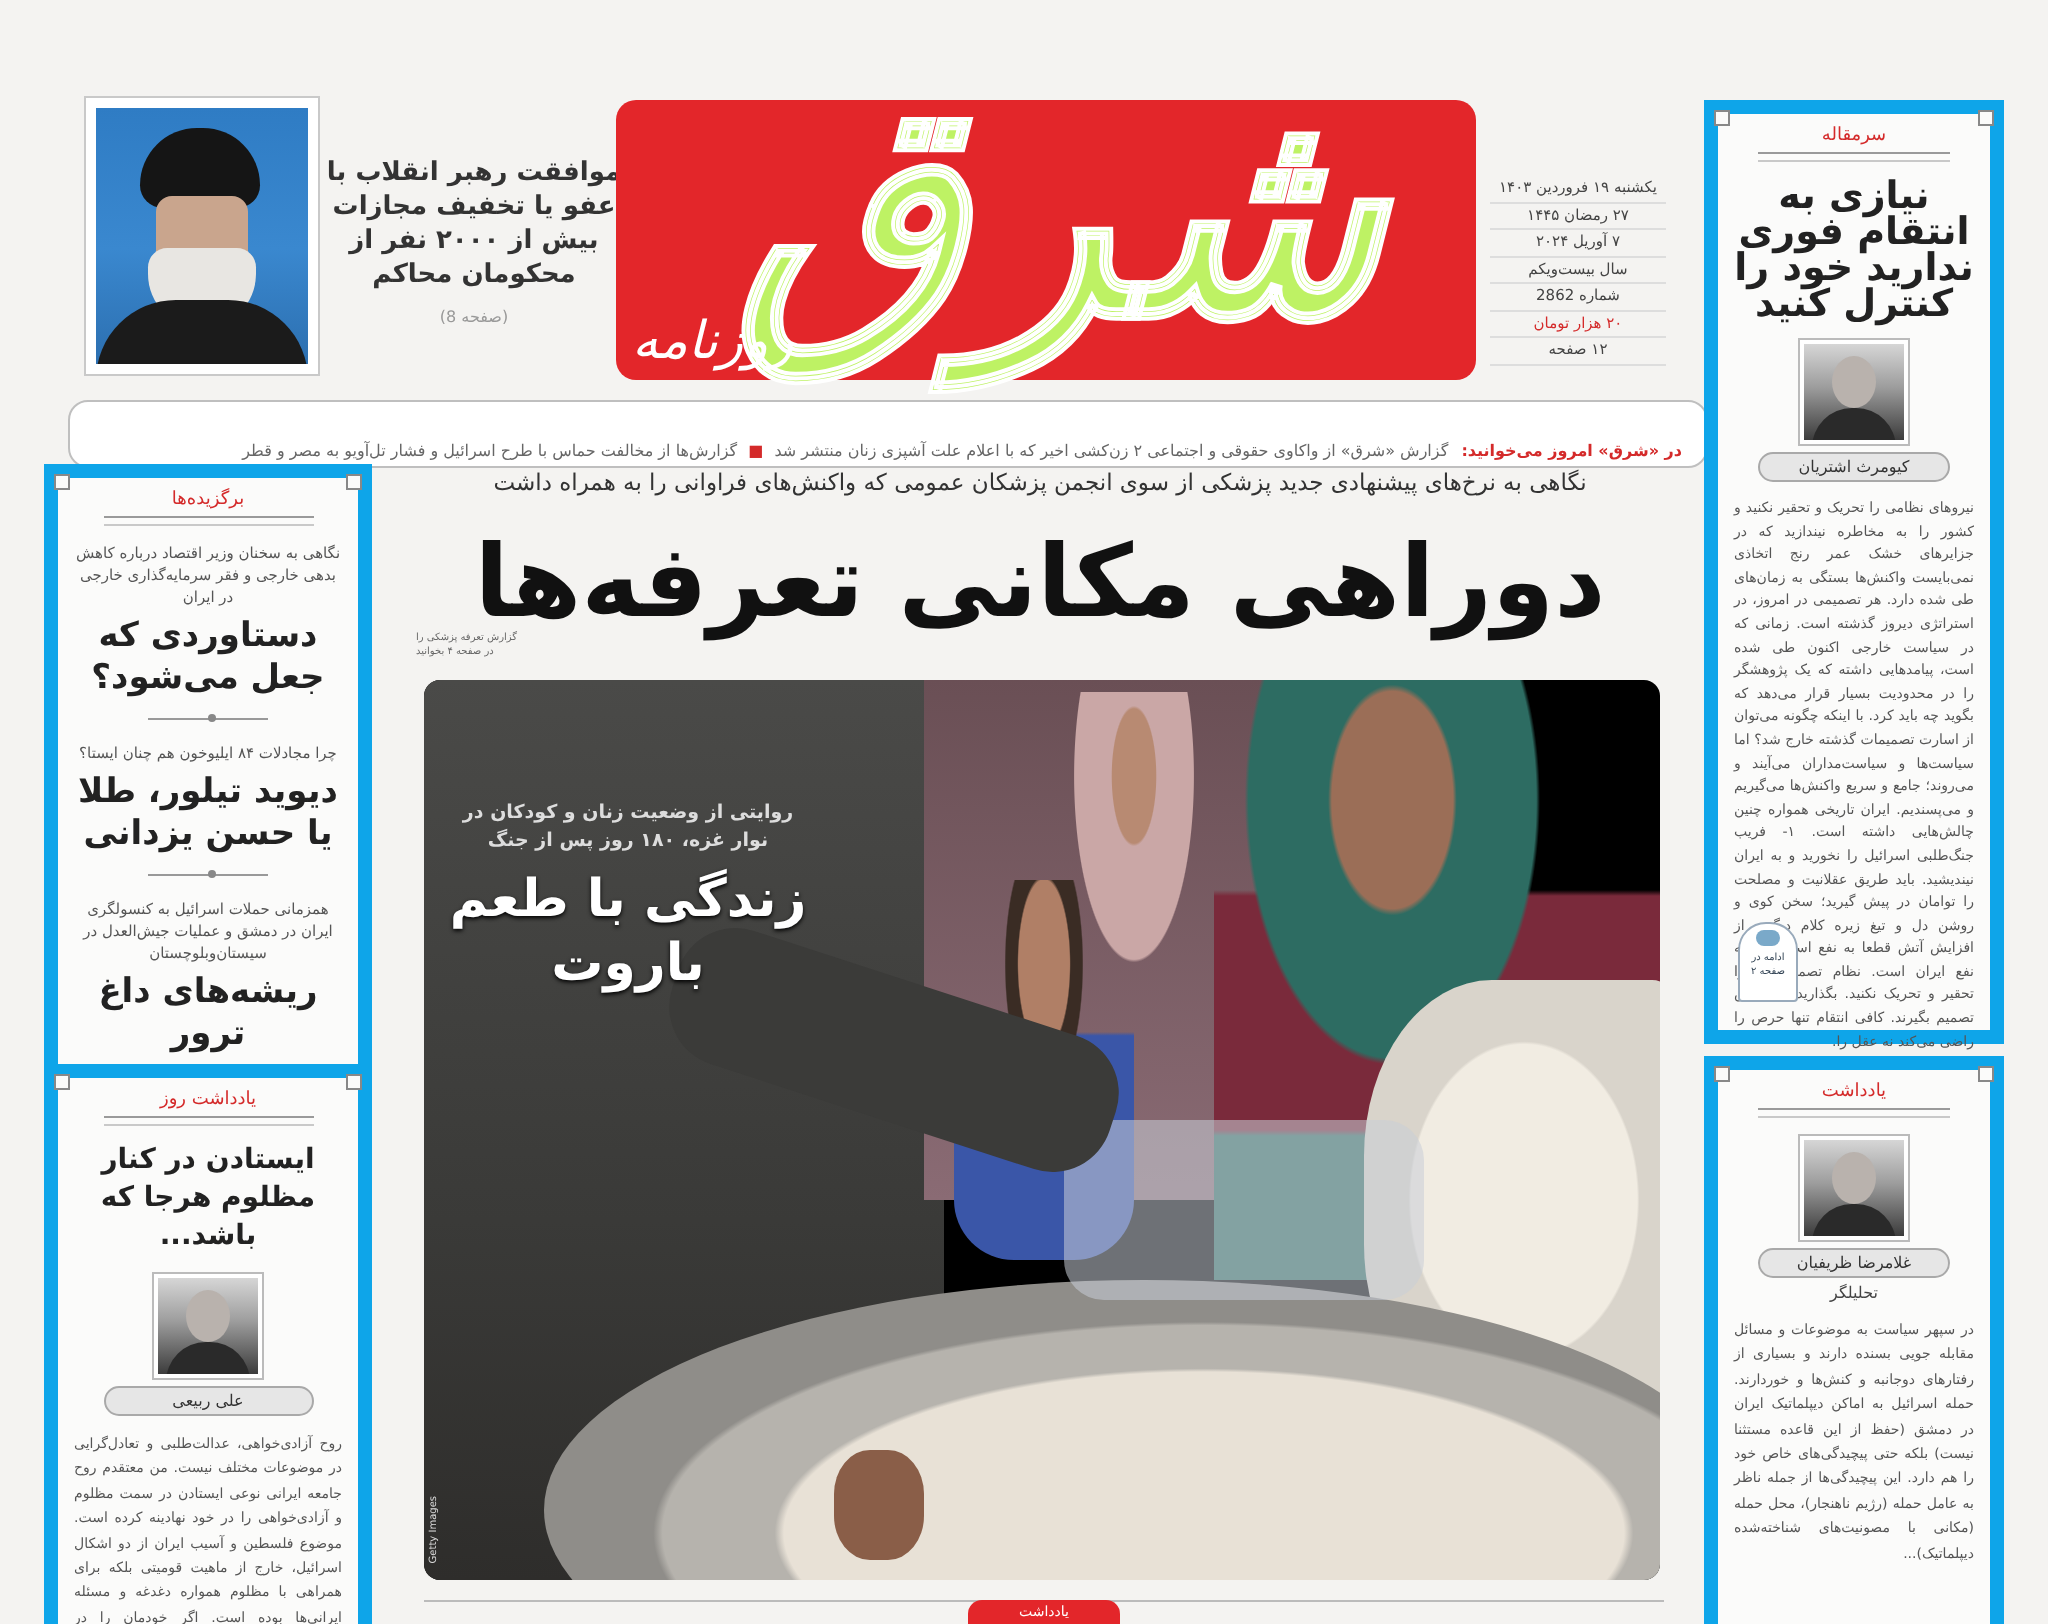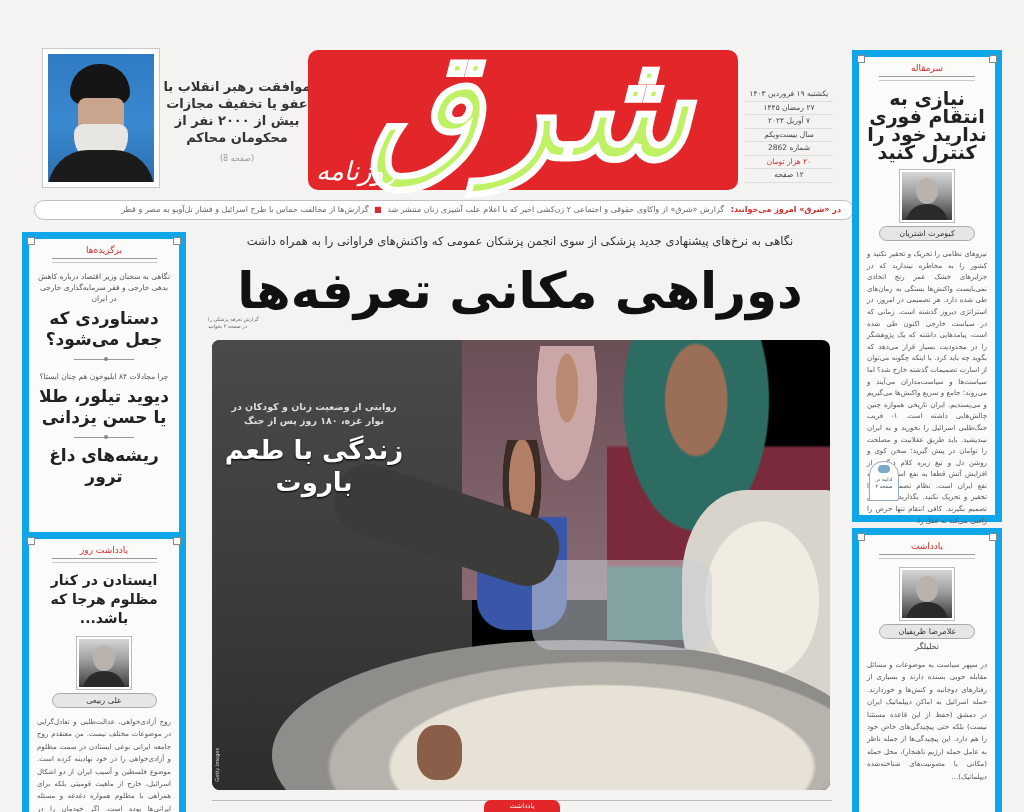--- a/index.html
+++ b/index.html
@@ -21,21 +21,21 @@
 
   .logo-box { left: 308px; top: 50px; width: 430px; height: 140px; background: #e3262a; border-radius: 10px; overflow: visible; }
   .logo-main { position: absolute; left: 0; top: -30px; width: 430px; height: 170px; text-align: center; font-family: "DejaVu Serif", serif; font-size: 150px; line-height: 170px; color: #bef264; font-weight: bold; font-style: italic; padding-left: 13px; -webkit-text-stroke: 2px #fff; }
   .logo-sub { position: absolute; left: 8px; bottom: 4px; font-family: "DejaVu Serif", serif; font-size: 26px; color: #fff; font-style: italic; }
 
   .issue-info { left: 745px; top: 88px; width: 88px; text-align: center; font-size: 7.5px; line-height: 12.5px; color: #444; }
   .issue-info div { border-bottom: 1px solid #ddd; }
   .issue-info .price { color: #d42a2a; }
 
   
-  .ticker { left: 34px; top: 200px; width: 820px; height: 20px; border: 1px solid #bfbfbf; border-radius: 10px; background: #fff; font-size: 8px; line-height: 18px; padding: 0 12px; white-space: nowrap; overflow: hidden; color: #666; }
+  .ticker { left: 34px; top: 200px; width: 820px; height: 20px; border: 1px solid #bfbfbf; border-radius: 10px; background: #fff; font-size: 8px; line-height: 18px; padding: 16px 12px; white-space: nowrap; overflow: hidden; color: #666; }
   .ticker .lead { color: #d42a2a; font-weight: bold; margin-left: 4px; }
   .ticker .sep { color: #d42a2a; margin: 0 3px; }
 
   
   .col-frame { border: 7px solid #0ea5e9; background: #fbfbfa; }
   .col-frame::before, .col-frame::after { content: ""; position: absolute; top: -2px; width: 6px; height: 6px; border: 1px solid #888; background: #fbfbfa; }
   .col-frame::before { left: -2px; }
   .col-frame::after { right: -2px; }
 
   .section-label { text-align: center; color: #d42a2a; font-size: 9px; margin-top: 6px; }
@@ -137,20 +137,21 @@
   </div>
   <div class="divider-orn"></div>
 
   <div>
     <div class="kicker">چرا مجادلات ۸۴ ایلیوخون هم چنان ایستا؟</div>
     <div class="side-head">دیوید تیلور، طلا یا حسن یزدانی</div>
   </div>
   <div class="divider-orn"></div>
 
   <div>
+    <div class="kicker">همزمانی حملات اسرائیل به کنسولگری ایران در دمشق و عملیات جیش‌العدل در سیستان‌وبلوچستان</div>
     <div class="side-head">ریشه‌های داغ ترور</div>
   </div>
 </div>
 
 <div class="abs col-frame left-col-bottom">
   <div class="section-label">یادداشت روز</div>
   <div class="section-rule"></div>
   <div class="side-head" style="font-size:14px;line-height:19px;margin-top:8px;">ایستادن در کنار مظلوم هرجا که باشد...</div>
   <div class="portrait">
       <div class="ph"></div>

